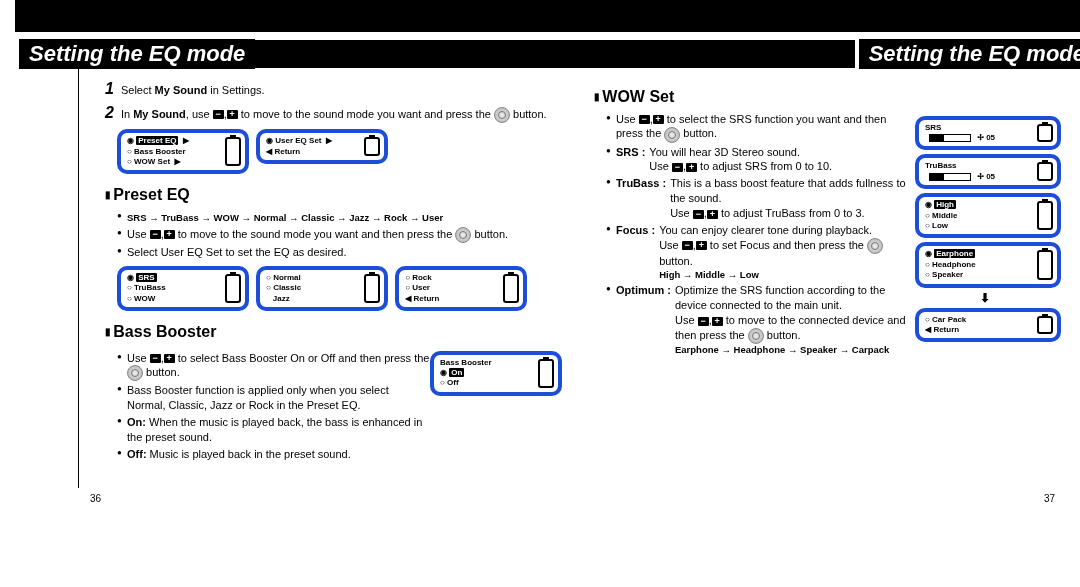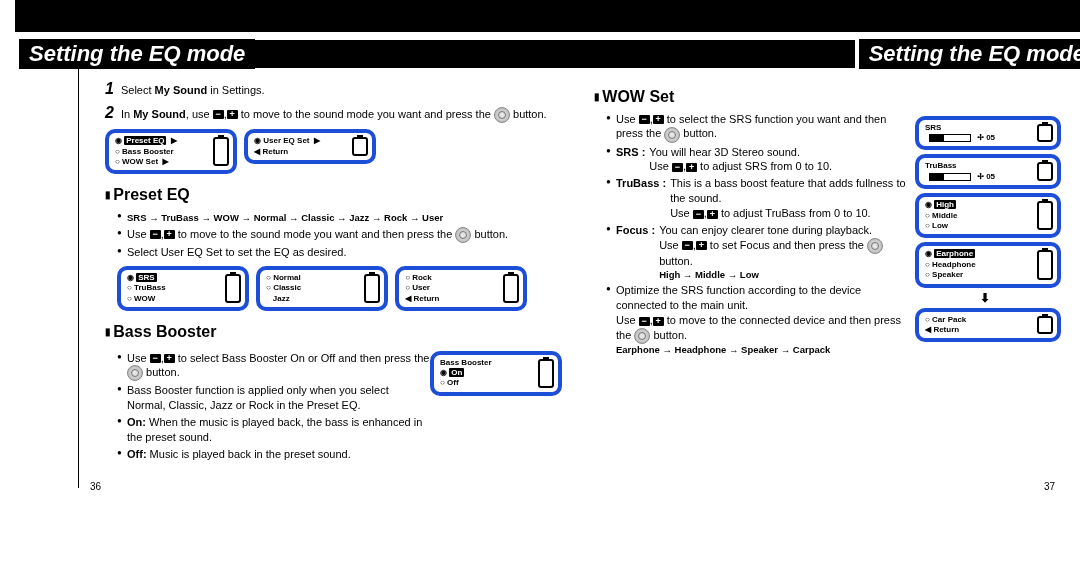--- a/index.html
+++ b/index.html
@@ -27,21 +27,21 @@
   .scr .bar{display:inline-block;width:40px;height:6px;border:1px solid #000;position:relative;vertical-align:middle;margin:0 4px;}
   .scr .bar::before{content:"";position:absolute;left:0;top:0;bottom:0;width:35%;background:#000;}
   .icon-btn{display:inline-block;width:14px;height:14px;border:1px solid #888;border-radius:50%;vertical-align:middle;position:relative;background:radial-gradient(#eee,#aaa);}
   .icon-btn::after{content:"";position:absolute;inset:3px;border:1px solid #777;border-radius:50%;}
   .minus,.plus{display:inline-block;background:#000;color:#fff;font-weight:bold;font-size:9px;width:11px;height:9px;text-align:center;line-height:9px;border-radius:1px;vertical-align:middle;}
   .seq{font-weight:bold;font-size:9.5px;}
   .def{display:flex;gap:4px;margin:2px 0;}
   .def>.t{font-weight:bold;white-space:nowrap;}
   .rightimgs{float:right;width:140px;margin-left:8px;}
   .rightimgs .scr{display:block;min-width:110px;margin:4px 0;}
-  .pgnum{position:absolute;bottom:20px;font-size:10px;margin-top:39px;}
+  .pgnum{position:absolute;bottom:8px;font-size:10px;margin-top:39px;}
   .pgnum.l{left:90px;}
   .pgnum.r{right:40px;}
   .vrule{position:absolute;left:78px;top:62px;bottom:24px;width:1px;background:#000;}
   .arrow-down{text-align:center;font-size:12px;font-weight:bold;margin:-2px 0;}
 </style>
 </head>
 <body>
 
 <div class="page">
   <div class="topbar"></div>
@@ -60,21 +60,21 @@
       </div>
       <div class="step">
         <span class="stepnum">2</span>
         <span>In </span><b>My Sound</b><span>, use </span>
         <span class="minus">−</span>,<span class="plus">+</span>
         <span> to move to the sound mode you want and press the </span>
         <span class="icon-btn"></span>
         <span> button.</span>
       </div>
 
-      <div style="">
+      <div style="margin-left:12px;">
         <div class="scr pad">
           <div class="row">◉ <span class="sel">Preset EQ</span>&nbsp;&nbsp;▶</div>
           <div class="row">○ <span>Bass Booster</span></div>
           <div class="row">○ <span>WOW Set</span>&nbsp;&nbsp;▶</div>
           <div class="bat"></div>
         </div>
         <div class="scr pad">
           <div class="row">◉ <span>User EQ Set</span>&nbsp;&nbsp;▶</div>
           <div class="row">◀ <span>Return</span></div>
           <div class="bat"></div>
@@ -174,32 +174,33 @@
           <div class="t">SRS :</div>
           <div>
             <div>You will hear 3D Stereo sound.</div>
             <div><span>Use </span><span class="minus">−</span>,<span class="plus">+</span><span> to adjust SRS from 0 to 10.</span></div>
           </div>
         </li>
         <li class="def">
           <div class="t">TruBass :</div>
           <div>
             <div>This is a bass boost feature that adds fullness to the sound.</div>
-            <div><span>Use </span><span class="minus">−</span>,<span class="plus">+</span><span> to adjust TruBass from 0 to 10.</span></div>
+            <div><span>Use </span><span class="minus">−</span>,<span class="plus">+</span><span> to adjust TruBass from 0 to 3.</span></div>
           </div>
         </li>
         <li class="def">
           <div class="t">Focus :</div>
           <div>
             <div>You can enjoy clearer tone during playback.</div>
             <div><span>Use </span><span class="minus">−</span>,<span class="plus">+</span><span> to set Focus and then press the </span><span class="icon-btn"></span><span> button.</span></div>
             <div class="seq">High → Middle → Low</div>
           </div>
         </li>
         <li class="def">
+          <div class="t">Optimum :</div>
           <div>
             <div>Optimize the SRS function according to the device connected to the main unit.</div>
             <div><span>Use </span><span class="minus">−</span>,<span class="plus">+</span><span> to move  to the connected device and then press the </span><span class="icon-btn"></span><span> button.</span></div>
             <div class="seq">Earphone → Headphone → Speaker → Carpack</div>
           </div>
         </li>
       </ul>
     </div>
   </div>
 

